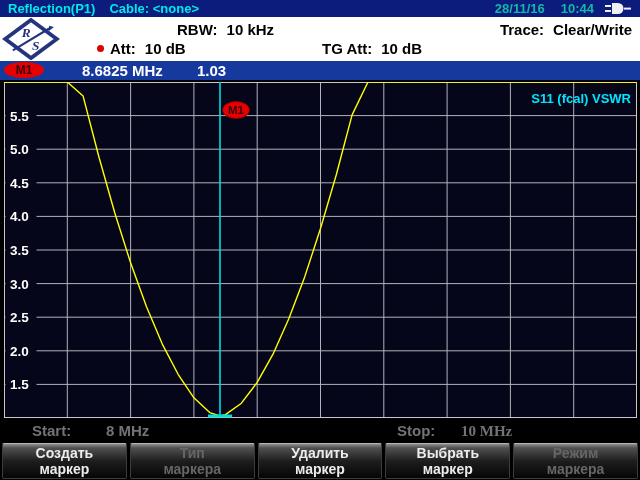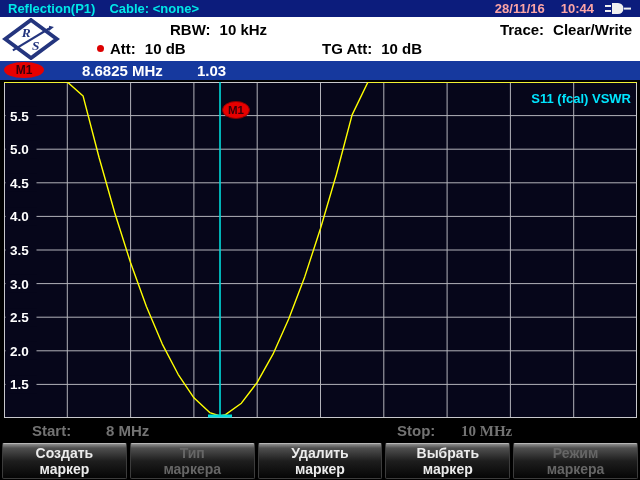--- a/index.html
+++ b/index.html
@@ -4,21 +4,21 @@
 <style>
   html,body{margin:0;padding:0;background:#000;}
   body{width:640px;height:480px;overflow:hidden;font-family:"Liberation Sans",sans-serif;}
   .screen{position:relative;width:640px;height:480px;background:#000;}
 
   
   .title-bar{position:absolute;top:0;left:0;width:640px;height:17px;background:#0c1c7c;
     display:flex;justify-content:space-between;align-items:center;padding:0 8px;box-sizing:border-box;}
   .tb-left{color:#00e8e8;font-size:13px;font-weight:bold;white-space:nowrap;}
   .tb-left span{margin-right:14px;}
-  .tb-right{display:flex;align-items:center;color:#fca5a5;font-size:13px;font-weight:bold;}
+  .tb-right{display:flex;align-items:center;color:#14b8a6;font-size:13px;font-weight:bold;}
   .tb-right .date{margin-right:16px;} .tb-right .time{margin-right:10px;}
 
   
   .settings{position:absolute;top:17px;left:0;width:640px;height:44px;background:#fff;color:#000;
     font-size:15px;font-weight:bold;}
   .settings .item{position:absolute;white-space:nowrap;display:flex;align-items:center;}
   .settings .lbl{margin-right:9px;}
   .dot{display:inline-block;width:7px;height:7px;border-radius:50%;background:#dd0000;margin-right:6px;}
   .logo{position:absolute;left:2px;top:1px;}
 
@@ -72,21 +72,21 @@
   </div>
 
   <div class="settings">
     <svg class="logo" width="58" height="42" viewBox="0 0 60 44">
       <polygon points="30,2 57,22 30,42 3,22" fill="#ffffff" stroke="#24357e" stroke-width="4"></polygon>
       <line x1="11" y1="34" x2="49" y2="11" stroke="#24357e" stroke-width="2.2"></line>
       <polygon points="49,8 54,9.5 48.5,14" fill="#24357e"></polygon>
       <text x="25" y="20" font-family="'Liberation Serif',serif" font-size="14" font-weight="bold" font-style="italic" fill="#24357e" text-anchor="middle">R</text>
       <text x="35" y="34" font-family="'Liberation Serif',serif" font-size="14" font-weight="bold" font-style="italic" fill="#24357e" text-anchor="middle">S</text>
     </svg>
-    <span class="item" style="left:170px;top:4px;justify-content:flex-end;">
+    <span class="item" style="left:177px;top:4px;justify-content:flex-end;">
       <span class="lbl">RBW:</span>
       <span>10 kHz</span>
     </span>
     <span class="item" style="right:8px;top:4px;">
       <span class="lbl">Trace:</span>
       <span>Clear/Write</span>
     </span>
     <span class="item" style="left:97px;top:23px;">
       <span class="dot"></span>
       <span class="lbl">Att:</span>

